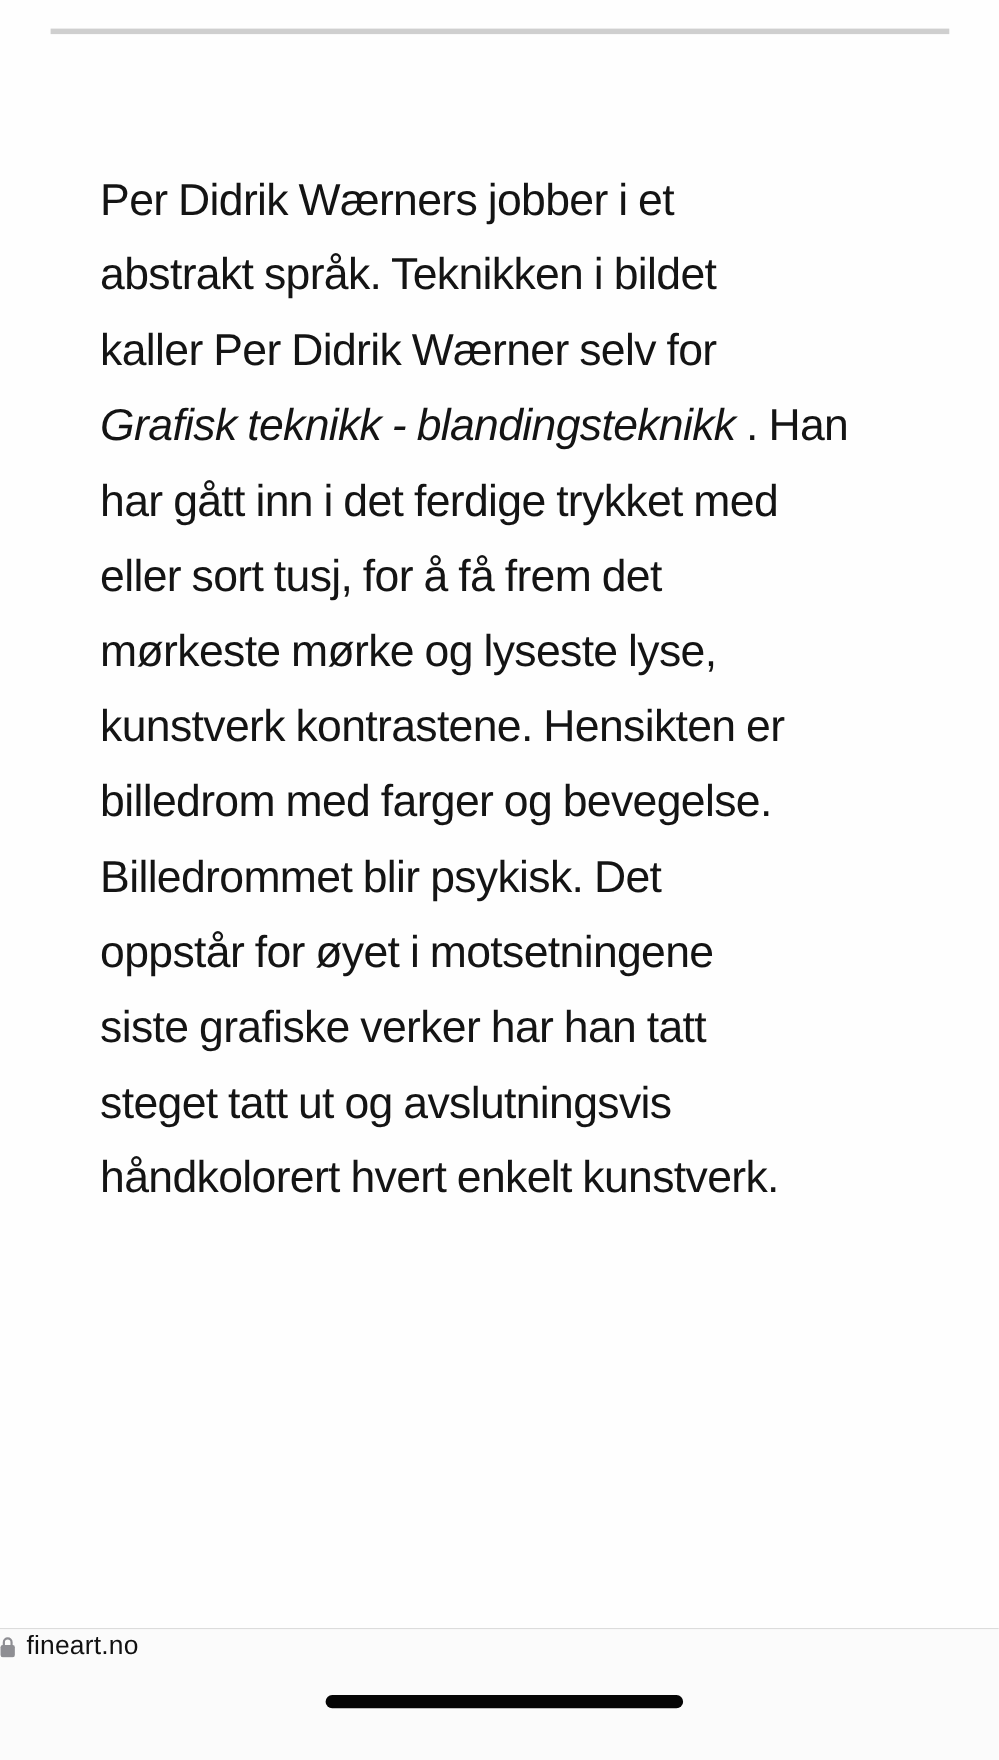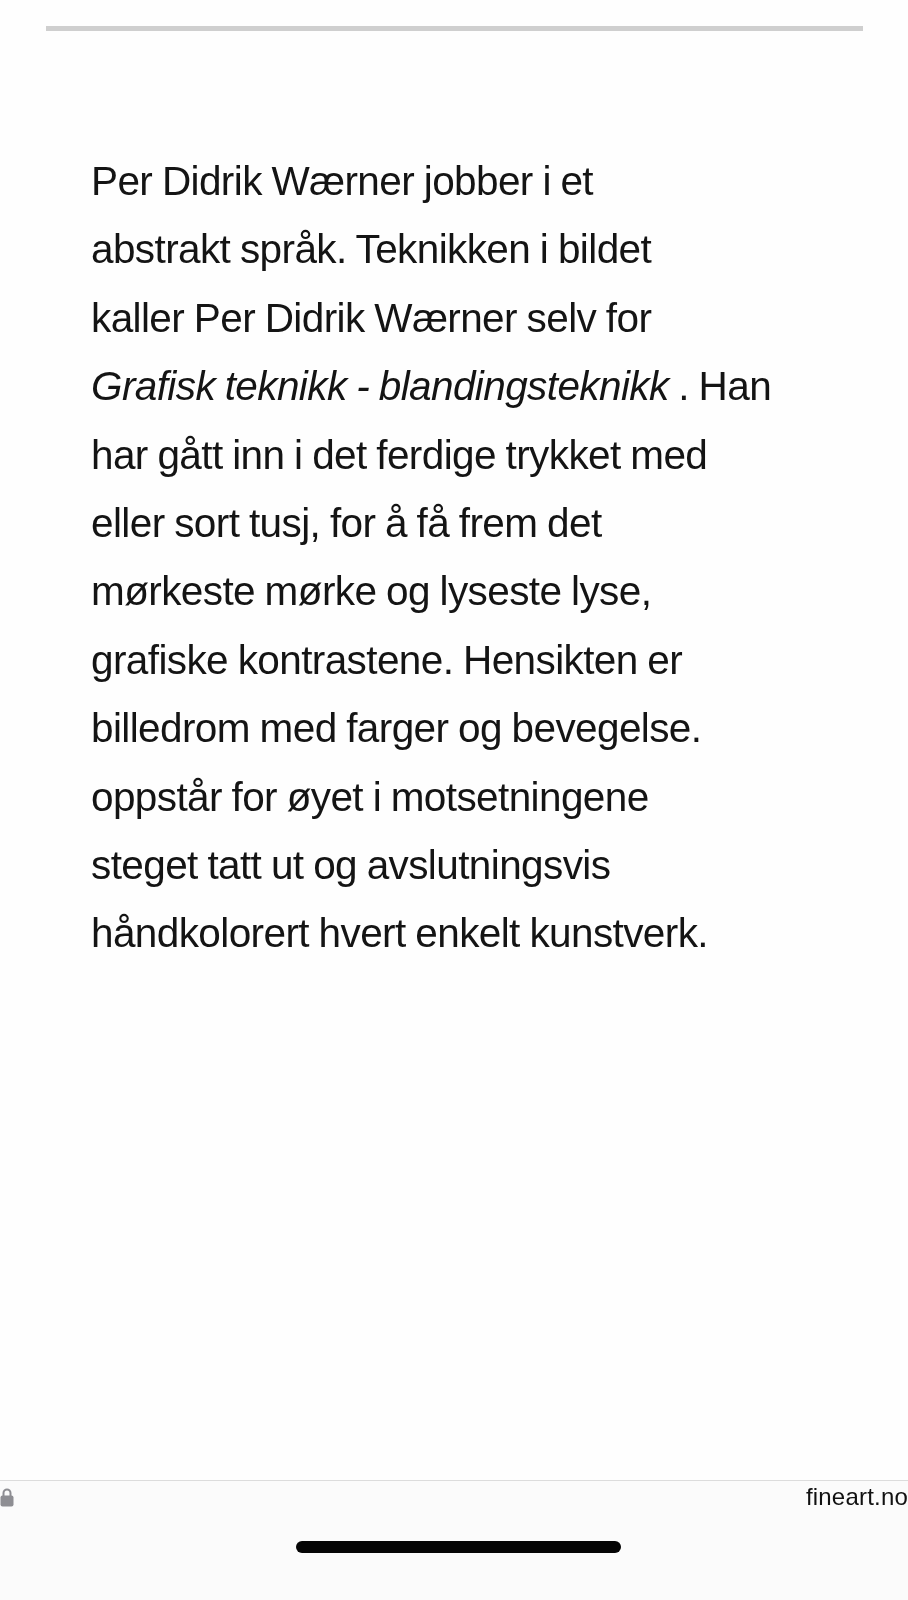--- a/index.html
+++ b/index.html
@@ -54,21 +54,21 @@
     background: #fbfbfb;
   }
   .url-wrap {
     position: absolute;
     left: 0;
     right: 0;
     top: 1482px;
     height: 30px;
     display: flex;
     align-items: center;
-    justify-content: space-between;
+    justify-content: flex-start;
     gap: 10px;
   }
   .lock-icon {
     width: 14px;
     height: 20px;
     display: inline-block;
     position: relative;
   }
   .lock-icon svg { display: block; }
   .url-text {
@@ -86,30 +86,32 @@
     background: #050505;
   }
 </style>
 </head>
 <body>
 
 <div class="top-divider"></div>
 
 <div class="article">
   <p>
-    <span class="line">Per Didrik Wærner jobber i et</span>
+    <span class="line">Per Didrik Wærners jobber i et</span>
     <span class="line">abstrakt språk. Teknikken i bildet</span>
     <span class="line">kaller Per Didrik Wærner selv for</span>
     <span class="line"><em>Grafisk teknikk - blandingsteknikk</em><span> . Han</span></span>
     <span class="line">har gått inn i det ferdige trykket med</span>
     <span class="line">eller sort tusj, for å få frem det</span>
     <span class="line">mørkeste mørke og lyseste lyse,</span>
-    <span class="line">grafiske kontrastene. Hensikten er</span>
+    <span class="line">kunstverk kontrastene. Hensikten er</span>
     <span class="line">billedrom med farger og bevegelse.</span>
+    <span class="line">Billedrommet blir psykisk. Det</span>
     <span class="line">oppstår for øyet i motsetningene</span>
+    <span class="line">siste grafiske verker har han tatt</span>
     <span class="line">steget tatt ut og avslutningsvis</span>
     <span class="line">håndkolorert hvert enkelt kunstverk.</span>
   </p>
 </div>
 
 <div class="bottom-bar"></div>
 
 <div class="url-wrap">
   <span class="lock-icon">
     <svg width="14" height="20" viewBox="0 0 14 20">

